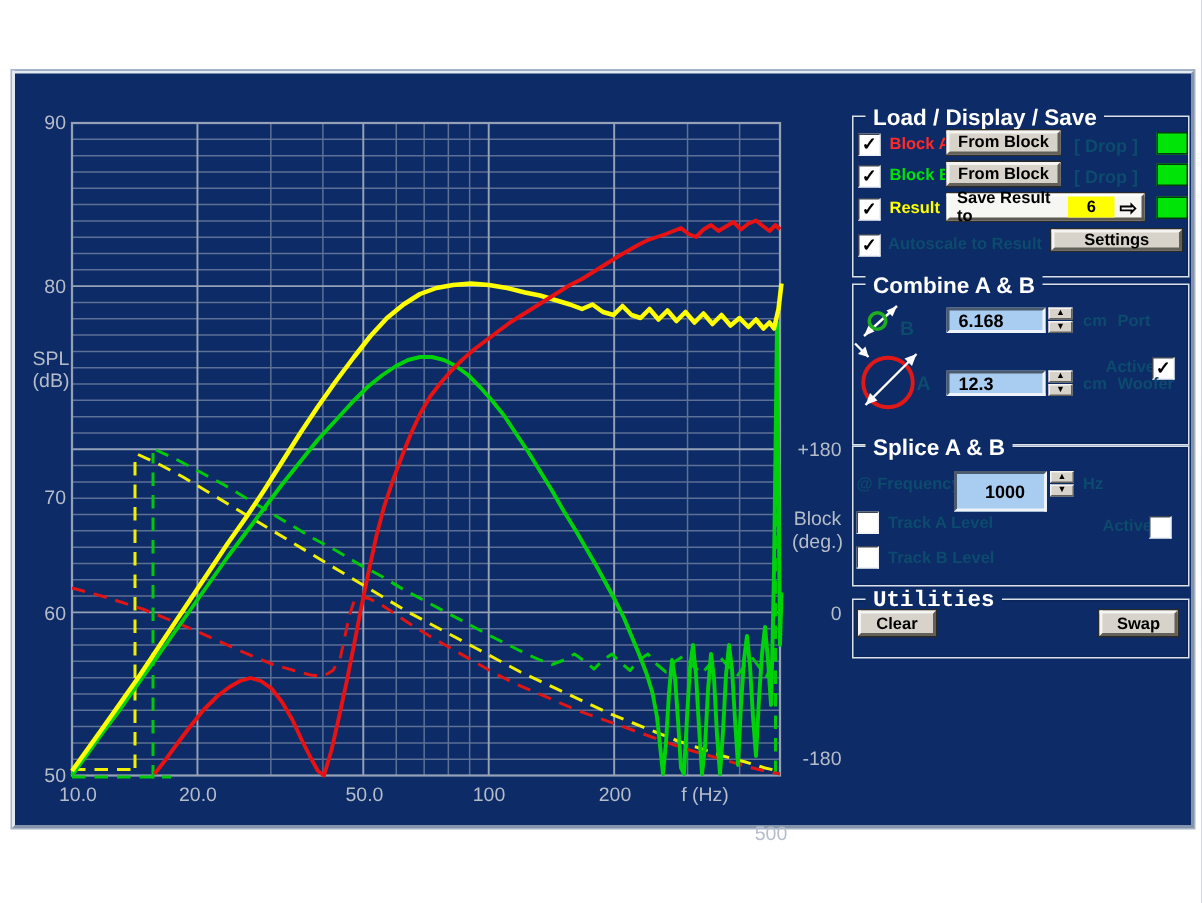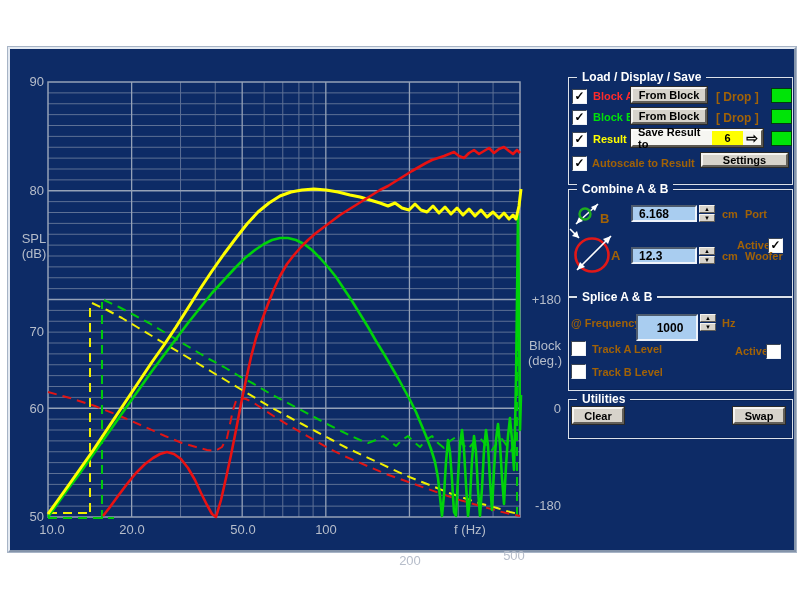--- a/index.html
+++ b/index.html
@@ -16,22 +16,22 @@
     font-size:15px;font-weight:700;color:#111;cursor:default;line-height:19px;}
   #chart-svg{position:absolute;left:10px;top:69px;}
   
   .tick{position:absolute;color:#b6bdca;font-size:13px;line-height:15px;white-space:pre;}
   .tick.r{text-align:right;}
   .tick.c{text-align:center;}
   .axis-title{position:absolute;color:#b6bdca;font-size:13px;line-height:15px;text-align:center;}
   
   .group{position:absolute;border:1px solid #dbe1ea;box-shadow:0 0 0 1px rgba(10,30,70,.35) inset;}
   .group-title{position:absolute;top:-8px;left:8px;background:#0d2b66;padding:0 5px;
-    color:#fff;font-size:12px;font-weight:700;white-space:nowrap;}
-  .lbl{position:absolute;color:#a16207;font-size:11px;font-weight:700;white-space:nowrap;}
+    color:#fff;font-size:15px;font-weight:700;white-space:nowrap;}
+  .lbl{position:absolute;color:#0c4a6e;font-size:11px;font-weight:700;white-space:nowrap;}
   .lbl.red{color:#ff2a2a;} .lbl.green{color:#00e00a;} .lbl.yellow{color:#ffff00;}
   .lbl.big{font-size:13px;}
   .checkbox{position:absolute;width:13px;height:13px;background:#fff;
     border:1px solid;border-color:#3c4654 #eef2f8 #eef2f8 #3c4654;box-sizing:content-box;
     font-size:12px;line-height:13px;text-align:center;color:#000;font-weight:700;}
   .checkbox.checked::after{content:"\2713";}
   .btn{position:absolute;background:#d7d3cb;color:#000;font-size:11px;font-weight:700;
     text-align:center;border:2px solid;border-color:#f6f4f0 #63605a #63605a #f6f4f0;
     box-shadow:0 0 0 1px #2a2a2a;box-sizing:border-box;cursor:default;
     display:flex;align-items:center;justify-content:center;white-space:nowrap;}
@@ -213,34 +213,34 @@
       <span class="spin-half spin-dn">▼</span>
   </span>
   <span class="lbl" style="left:722px;top:317px;">Hz</span>
   <span class="checkbox" style="left:571px;top:341px;"></span>
   <span class="lbl" style="left:592px;top:343px;">Track A Level</span>
   <span class="lbl" style="left:735px;top:345px;">Active</span>
   <span class="checkbox" style="left:766px;top:344px;"></span>
   <span class="checkbox" style="left:571px;top:364px;"></span>
   <span class="lbl" style="left:592px;top:366px;">Track B Level</span>
 
-  <div class="group" style="left:568px;top:399px;width:223px;height:38px;">
+  <div class="group" style="left:568px;top:399px;width:223px;height:38px;font-family:Liberation Mono, monospace;">
     <span class="group-title">Utilities</span>
   </div>
   <div class="btn" style="left:572px;top:407px;width:52px;height:17px;">Clear</div>
   <div class="btn" style="left:733px;top:407px;width:52px;height:17px;">Swap</div>
 
 <span class="tick r" style="left: 12px; top: 74px; width: 32px;">90</span>
     <span class="tick r" style="left: 12px; top: 183px; width: 32px;">80</span>
     <span class="tick r" style="left: 12px; top: 292px; width: 32px; margin-top: 32px;">70</span>
     <span class="tick r" style="left: 12px; top: 401px; width: 32px;">60</span>
     <span class="tick r" style="left: 12px; top: 509px; width: 32px;">50</span>
     <span class="tick c" style="left: 28px; top: 522px; width: 48px;">10.0</span>
     <span class="tick c" style="left: 108px; top: 522px; width: 48px;">20.0</span>
     <span class="tick c" style="left: 219px; top: 522px; width: 48px;">50.0</span>
     <span class="tick c" style="left: 302px; top: 522px; width: 48px;">100</span>
-    <span class="tick c" style="left: 386px; top: 522px; width: 48px; margin-top: 31px;">200</span>
+    <span class="tick c" style="left: 386px; top: 522px; width: 48px;">200</span>
     <span class="tick c" style="left: 446px; top: 522px; width: 48px;">f (Hz)</span>
     <span class="tick c" style="left: 490px; top: 522px; width: 48px; margin-top: 26px;">500</span>
     <span class="tick r" style="left: 521px; top: 292px; width: 40px;">+180</span>
     <span class="tick r" style="left: 521px; top: 401px; width: 40px;">0</span>
     <span class="tick r" style="left: 521px; top: 498px; width: 40px;">-180</span>
   </div>
 
 </body></html>

